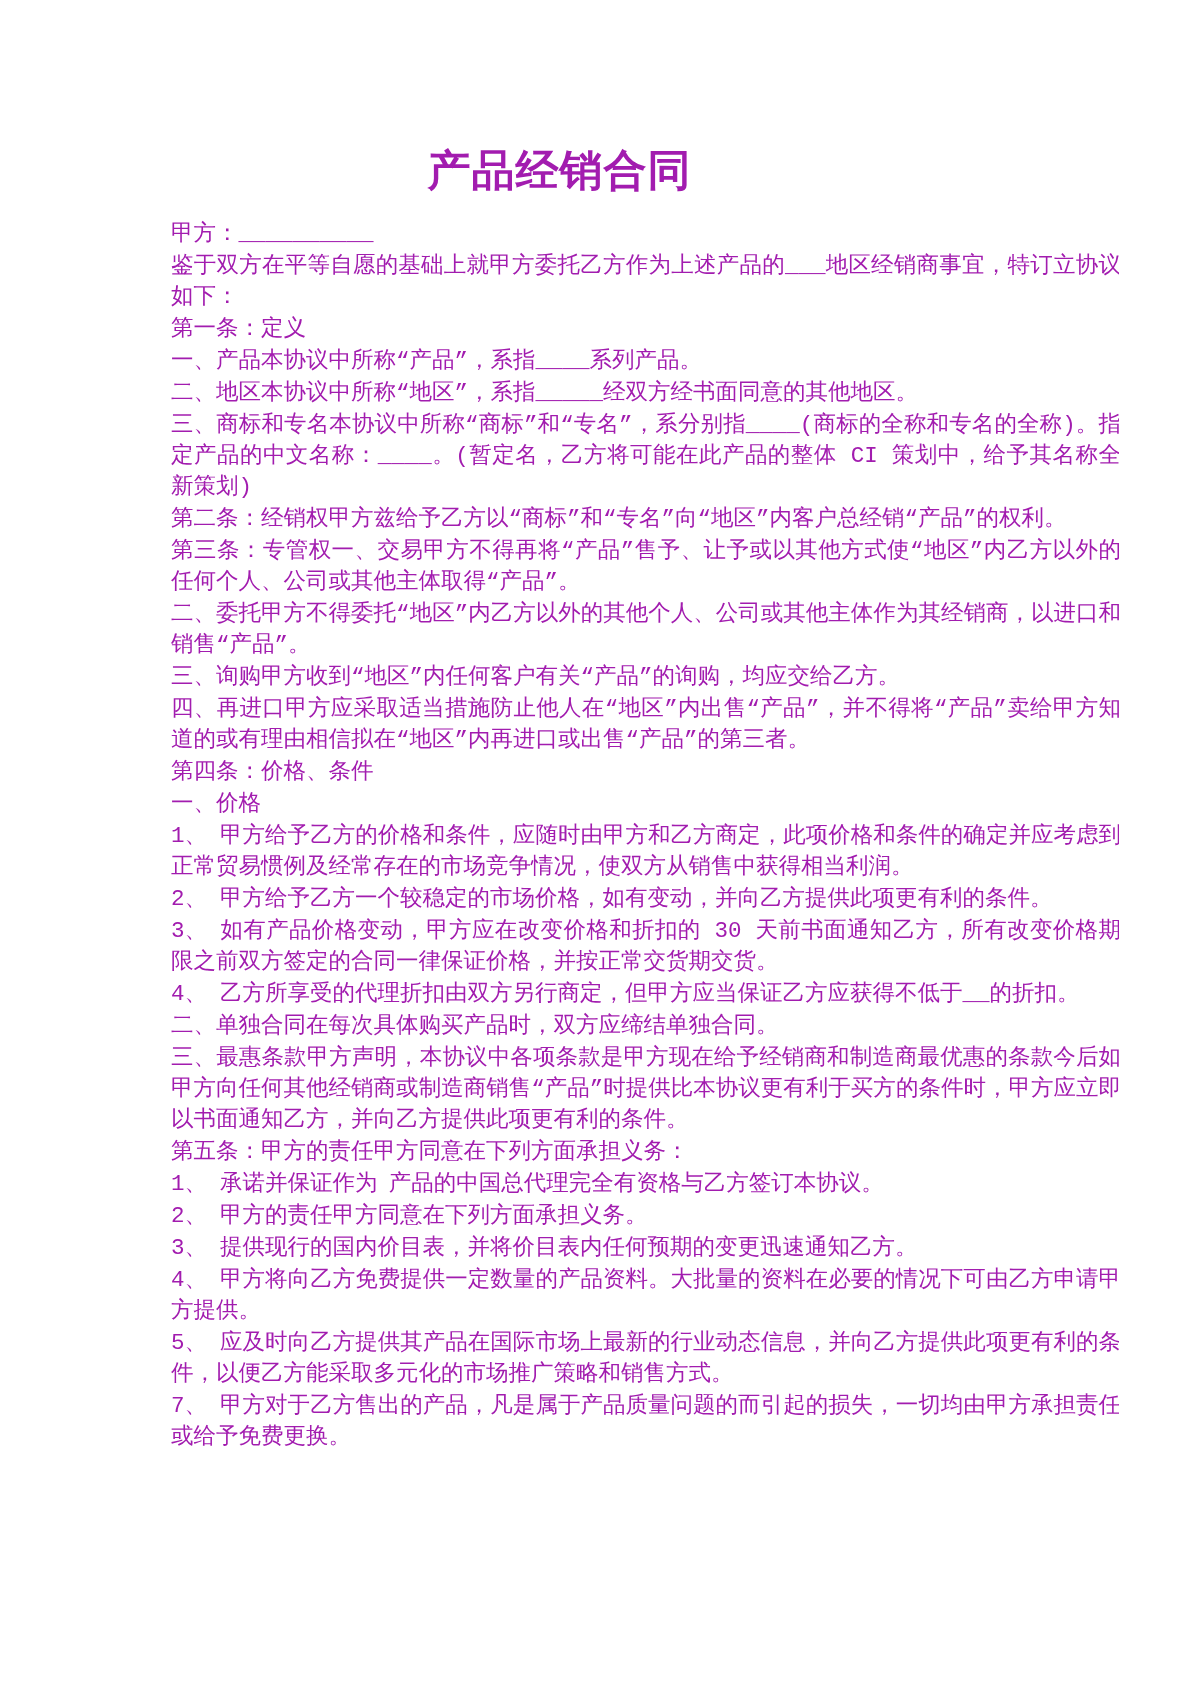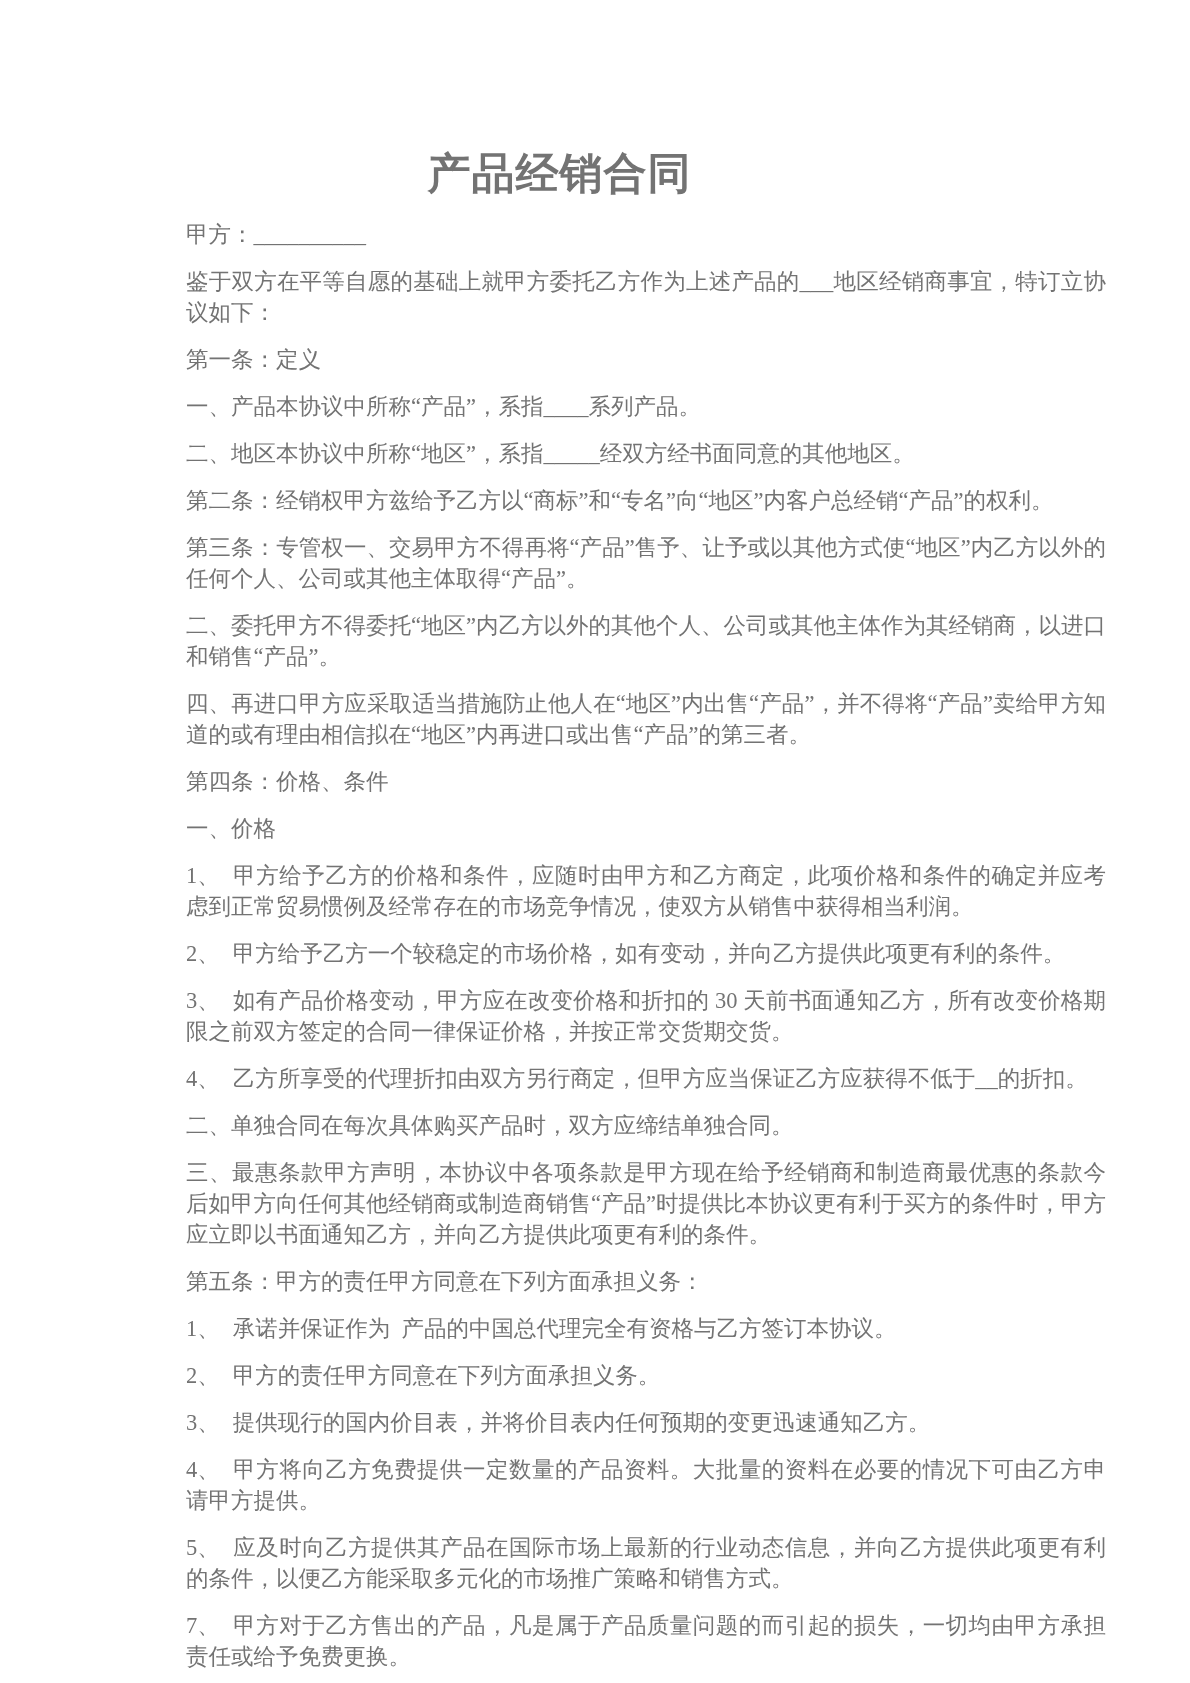--- a/index.html
+++ b/index.html
@@ -5,64 +5,66 @@
   html, body {
     margin: 0;
     padding: 0;
     background: #ffffff;
   }
   .page {
     position: relative;
     width: 1119px;
     height: 1683px;
     background: #ffffff;
-    color: #737373;
-    font-family: Liberation Serif, serif;
+    color: #a21caf;
+    font-family: Liberation Mono, monospace;
     overflow: hidden;
     box-sizing: border-box;
   }
   .title {
     margin: 0;
     padding-top: 150px;
     font-size: 43px;
     line-height: 1.1;
     font-weight: bold;
     text-align: center;
     letter-spacing: 1px;
   }
   .content {
     margin: 22px 68px 0 170px;
     width: 952px;
     font-size: 22.5px;
     line-height: 31px;
     text-align: justify;
   }
   .para {
-    margin: 16px;
+    margin: 1px;
     padding: 0;
   }
   .num {
     display: inline-block;
     margin-right: 13px;
   }
 </style>
 </head>
 <body>
 
 <div class="page">
   <h1 class="title">产品经销合同</h1>
   <div class="content" id="content">
       <p class="para"><span>甲方：__________</span></p>
       <p class="para"><span>鉴于双方在平等自愿的基础上就甲方委托乙方作为上述产品的___地区经销商事宜，特订立协议如下：</span></p>
       <p class="para"><span>第一条：定义</span></p>
       <p class="para"><span>一、产品本协议中所称“产品”，系指____系列产品。</span></p>
       <p class="para"><span>二、地区本协议中所称“地区”，系指_____经双方经书面同意的其他地区。</span></p>
+      <p class="para"><span>三、商标和专名本协议中所称“商标”和“专名”，系分别指____(商标的全称和专名的全称)。指定产品的中文名称：____。(暂定名，乙方将可能在此产品的整体 CI 策划中，给予其名称全新策划)</span></p>
       <p class="para"><span>第二条：经销权甲方兹给予乙方以“商标”和“专名”向“地区”内客户总经销“产品”的权利。</span></p>
       <p class="para"><span>第三条：专管权一、交易甲方不得再将“产品”售予、让予或以其他方式使“地区”内乙方以外的任何个人、公司或其他主体取得“产品”。</span></p>
       <p class="para"><span>二、委托甲方不得委托“地区”内乙方以外的其他个人、公司或其他主体作为其经销商，以进口和销售“产品”。</span></p>
+      <p class="para"><span>三、询购甲方收到“地区”内任何客户有关“产品”的询购，均应交给乙方。</span></p>
       <p class="para"><span>四、再进口甲方应采取适当措施防止他人在“地区”内出售“产品”，并不得将“产品”卖给甲方知道的或有理由相信拟在“地区”内再进口或出售“产品”的第三者。</span></p>
       <p class="para"><span>第四条：价格、条件</span></p>
       <p class="para"><span>一、价格</span></p>
       <p class="para"><span class="num">1、</span><span>甲方给予乙方的价格和条件，应随时由甲方和乙方商定，此项价格和条件的确定并应考虑到正常贸易惯例及经常存在的市场竞争情况，使双方从销售中获得相当利润。</span></p>
       <p class="para"><span class="num">2、</span><span>甲方给予乙方一个较稳定的市场价格，如有变动，并向乙方提供此项更有利的条件。</span></p>
       <p class="para"><span class="num">3、</span><span>如有产品价格变动，甲方应在改变价格和折扣的 30 天前书面通知乙方，所有改变价格期限之前双方签定的合同一律保证价格，并按正常交货期交货。</span></p>
       <p class="para"><span class="num">4、</span><span>乙方所享受的代理折扣由双方另行商定，但甲方应当保证乙方应获得不低于__的折扣。</span></p>
       <p class="para"><span>二、单独合同在每次具体购买产品时，双方应缔结单独合同。</span></p>
       <p class="para"><span>三、最惠条款甲方声明，本协议中各项条款是甲方现在给予经销商和制造商最优惠的条款今后如甲方向任何其他经销商或制造商销售“产品”时提供比本协议更有利于买方的条件时，甲方应立即以书面通知乙方，并向乙方提供此项更有利的条件。</span></p>
       <p class="para"><span>第五条：甲方的责任甲方同意在下列方面承担义务：</span></p>

